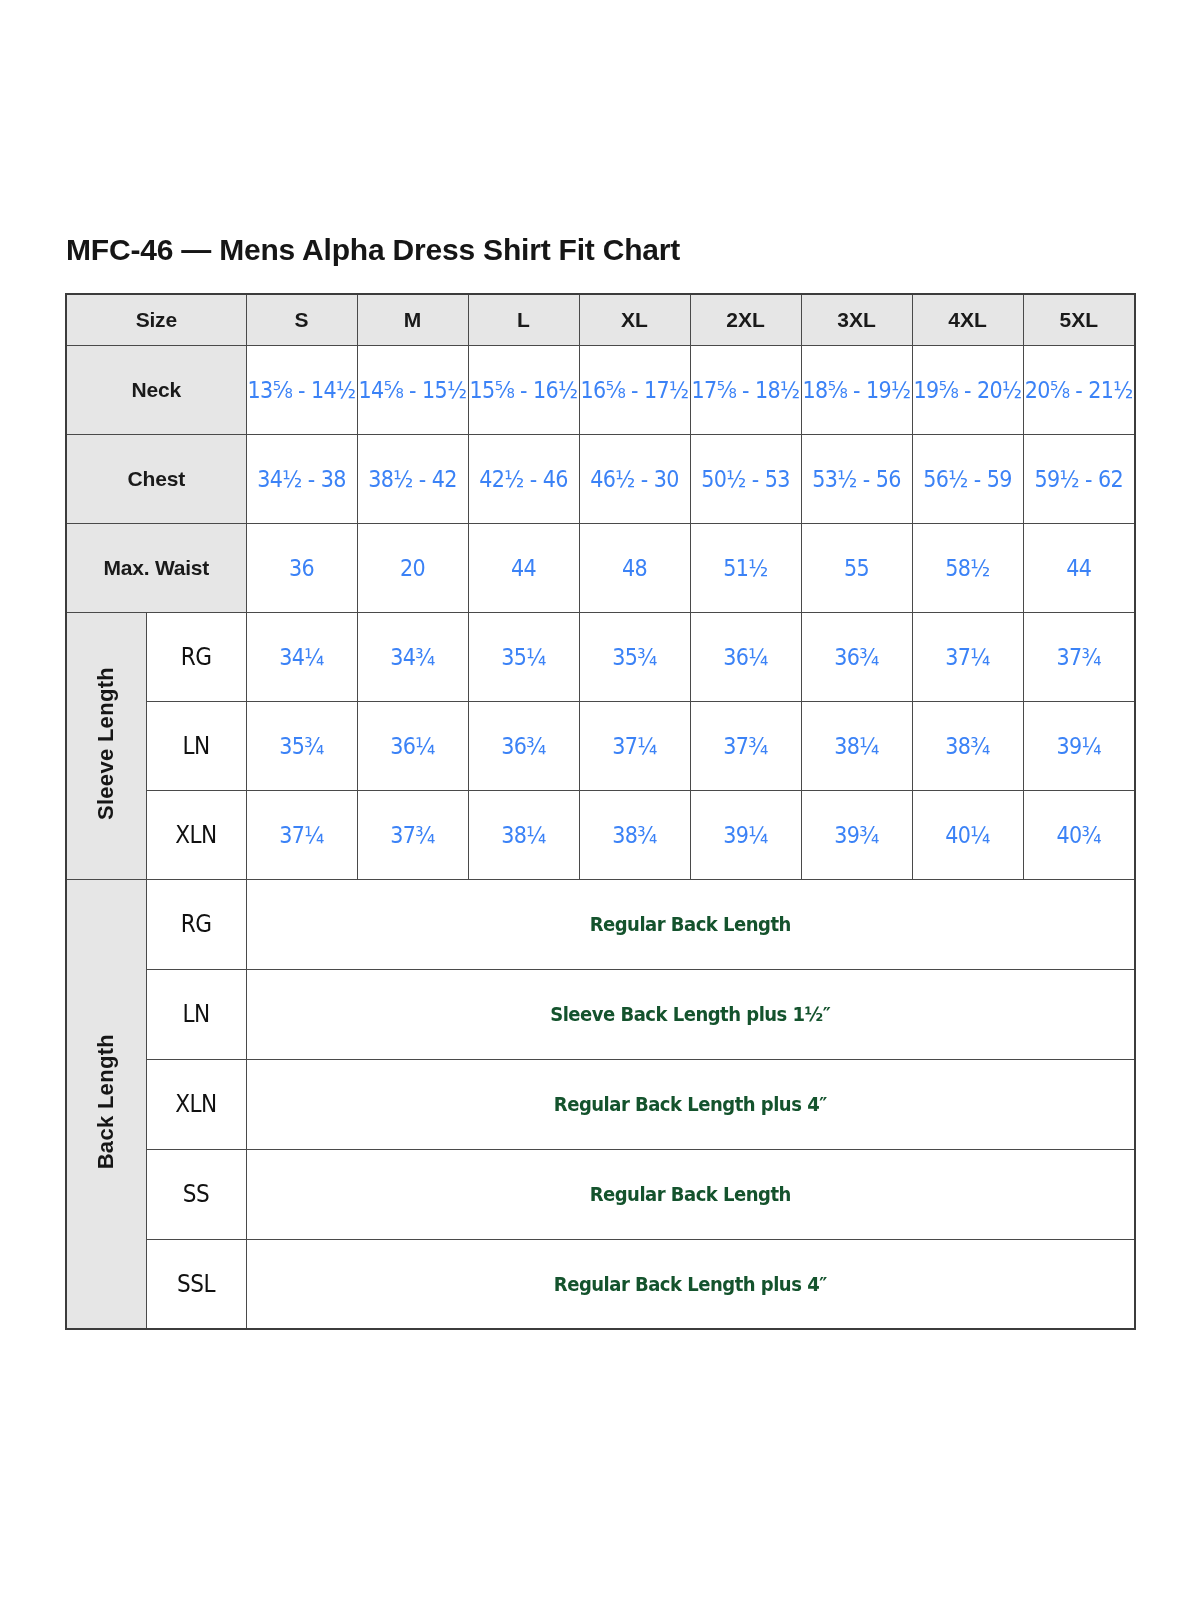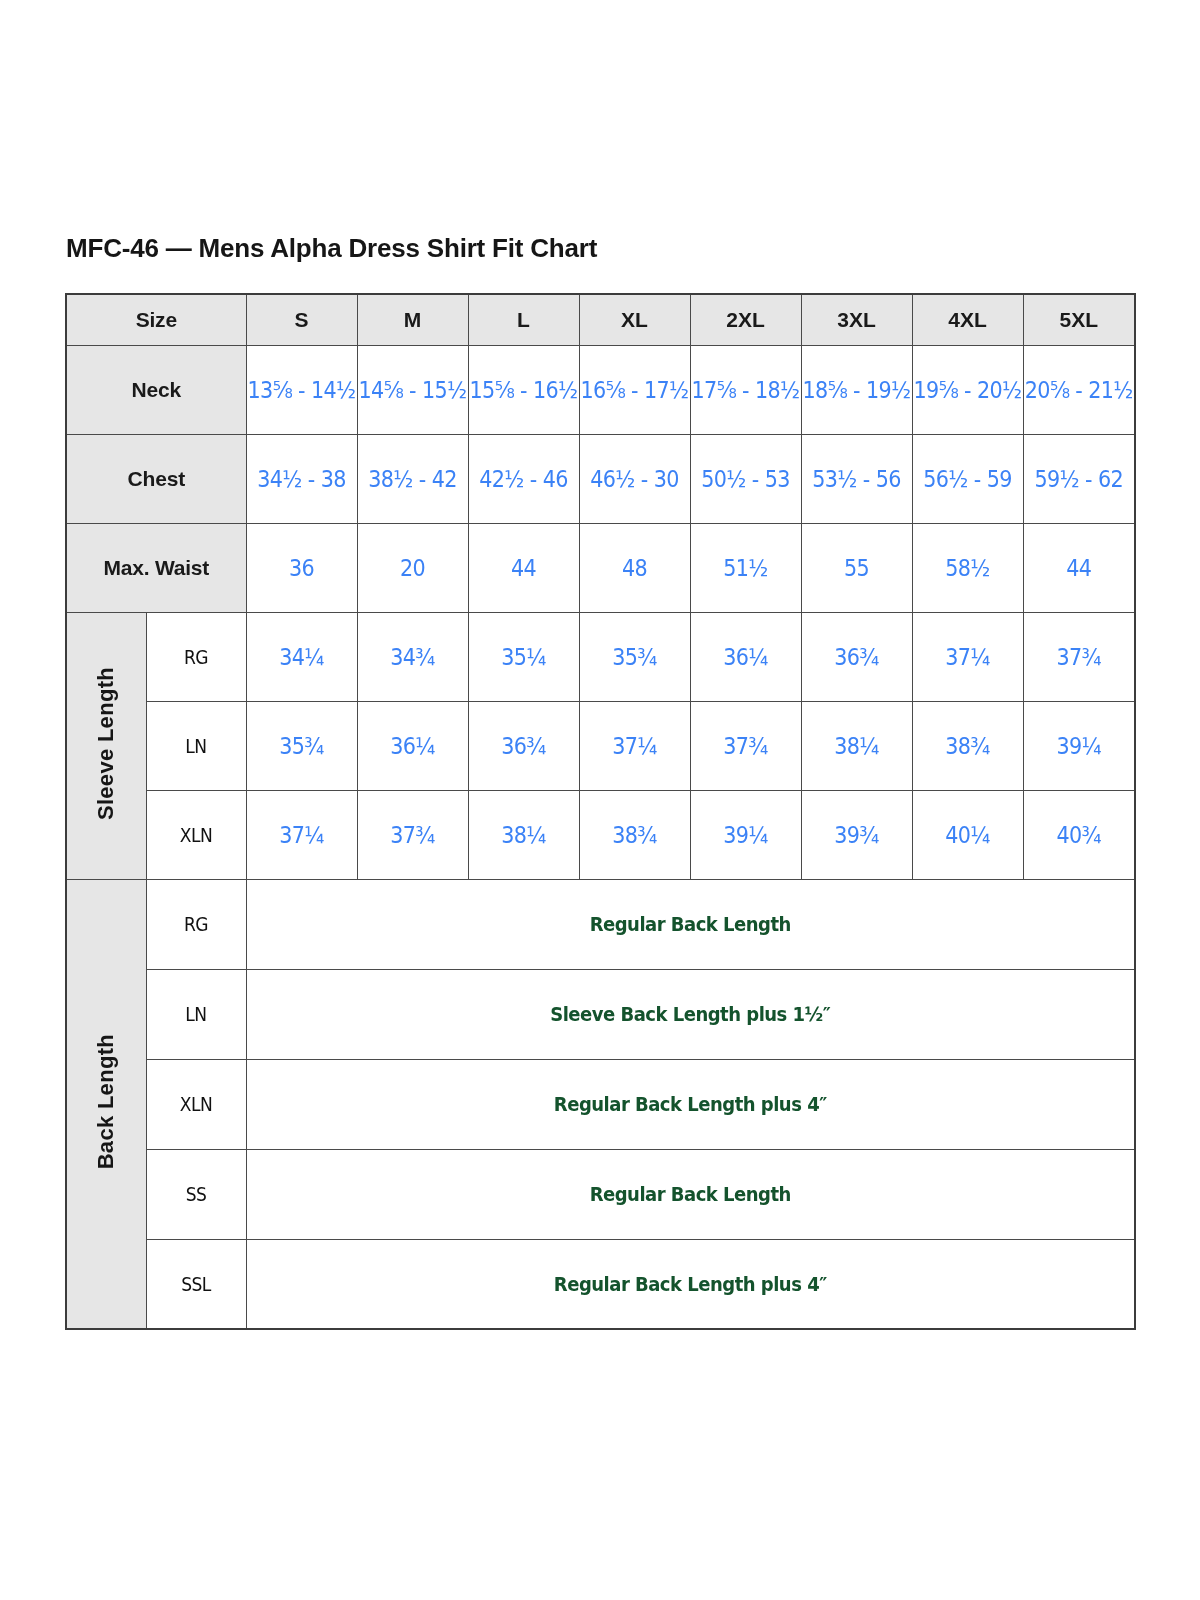--- a/index.html
+++ b/index.html
@@ -14,21 +14,21 @@
   .page {
     position: relative;
     width: 1200px;
     height: 1600px;
     background: #ffffff;
   }
   .title {
     position: absolute;
     left: 66px;
     top: 233px;
-    font-size: 26px;
+    font-size: 30px;
     font-weight: bold;
     letter-spacing: -0.2px;
     color: #161616;
     font-family: "Liberation Sans", sans-serif;
   }
   table.fit-chart {
     position: absolute;
     left: 65px;
     top: 293px;
     width: 1070px;
@@ -60,21 +60,21 @@
     font-family: "DejaVu Sans", sans-serif;
     font-size: 23px;
     font-stretch: condensed;
     letter-spacing: -0.6px;
     font-weight: 500;
     color: #3b82f6;
     white-space: nowrap;
   }
   td.code {
     font-family: "DejaVu Sans", sans-serif;
-    font-size: 19px;
+    font-size: 24px;
     font-stretch: condensed;
     letter-spacing: -0.5px;
     font-weight: 500;
     color: #111;
     background: #ffffff;
   }
   td.span-text {
     font-family: "DejaVu Sans", sans-serif;
     font-size: 20px;
     font-stretch: condensed;

